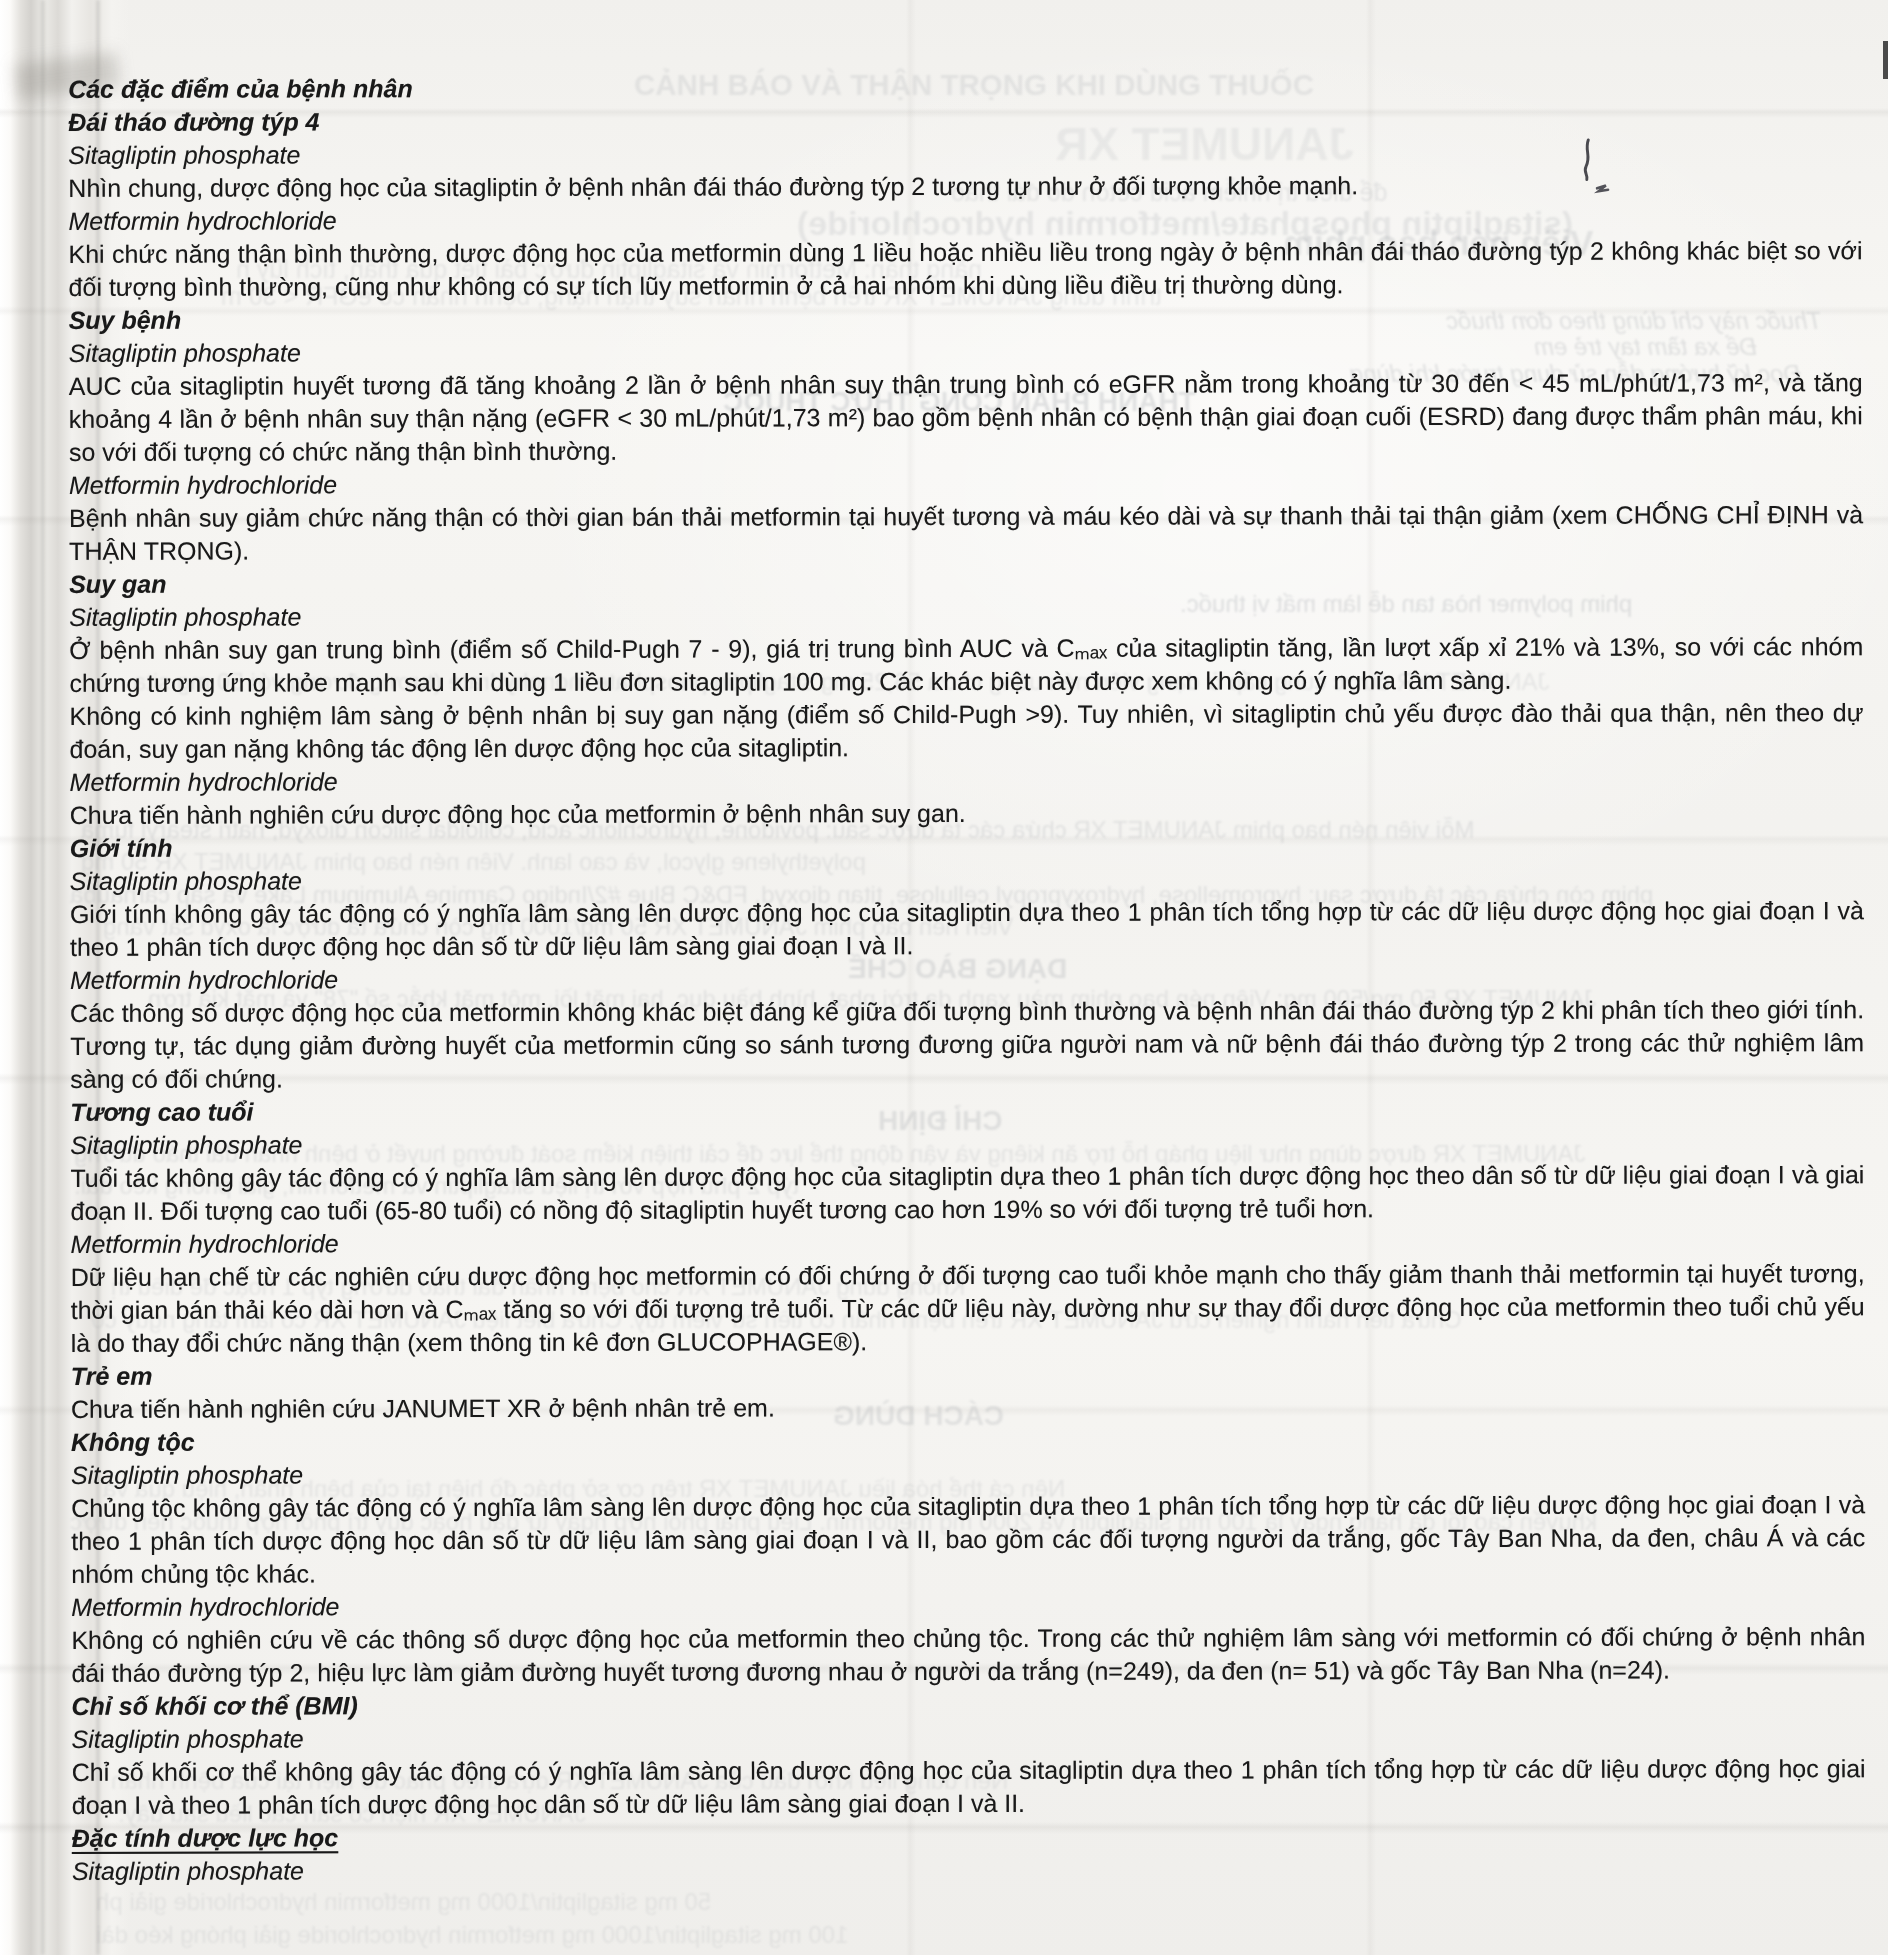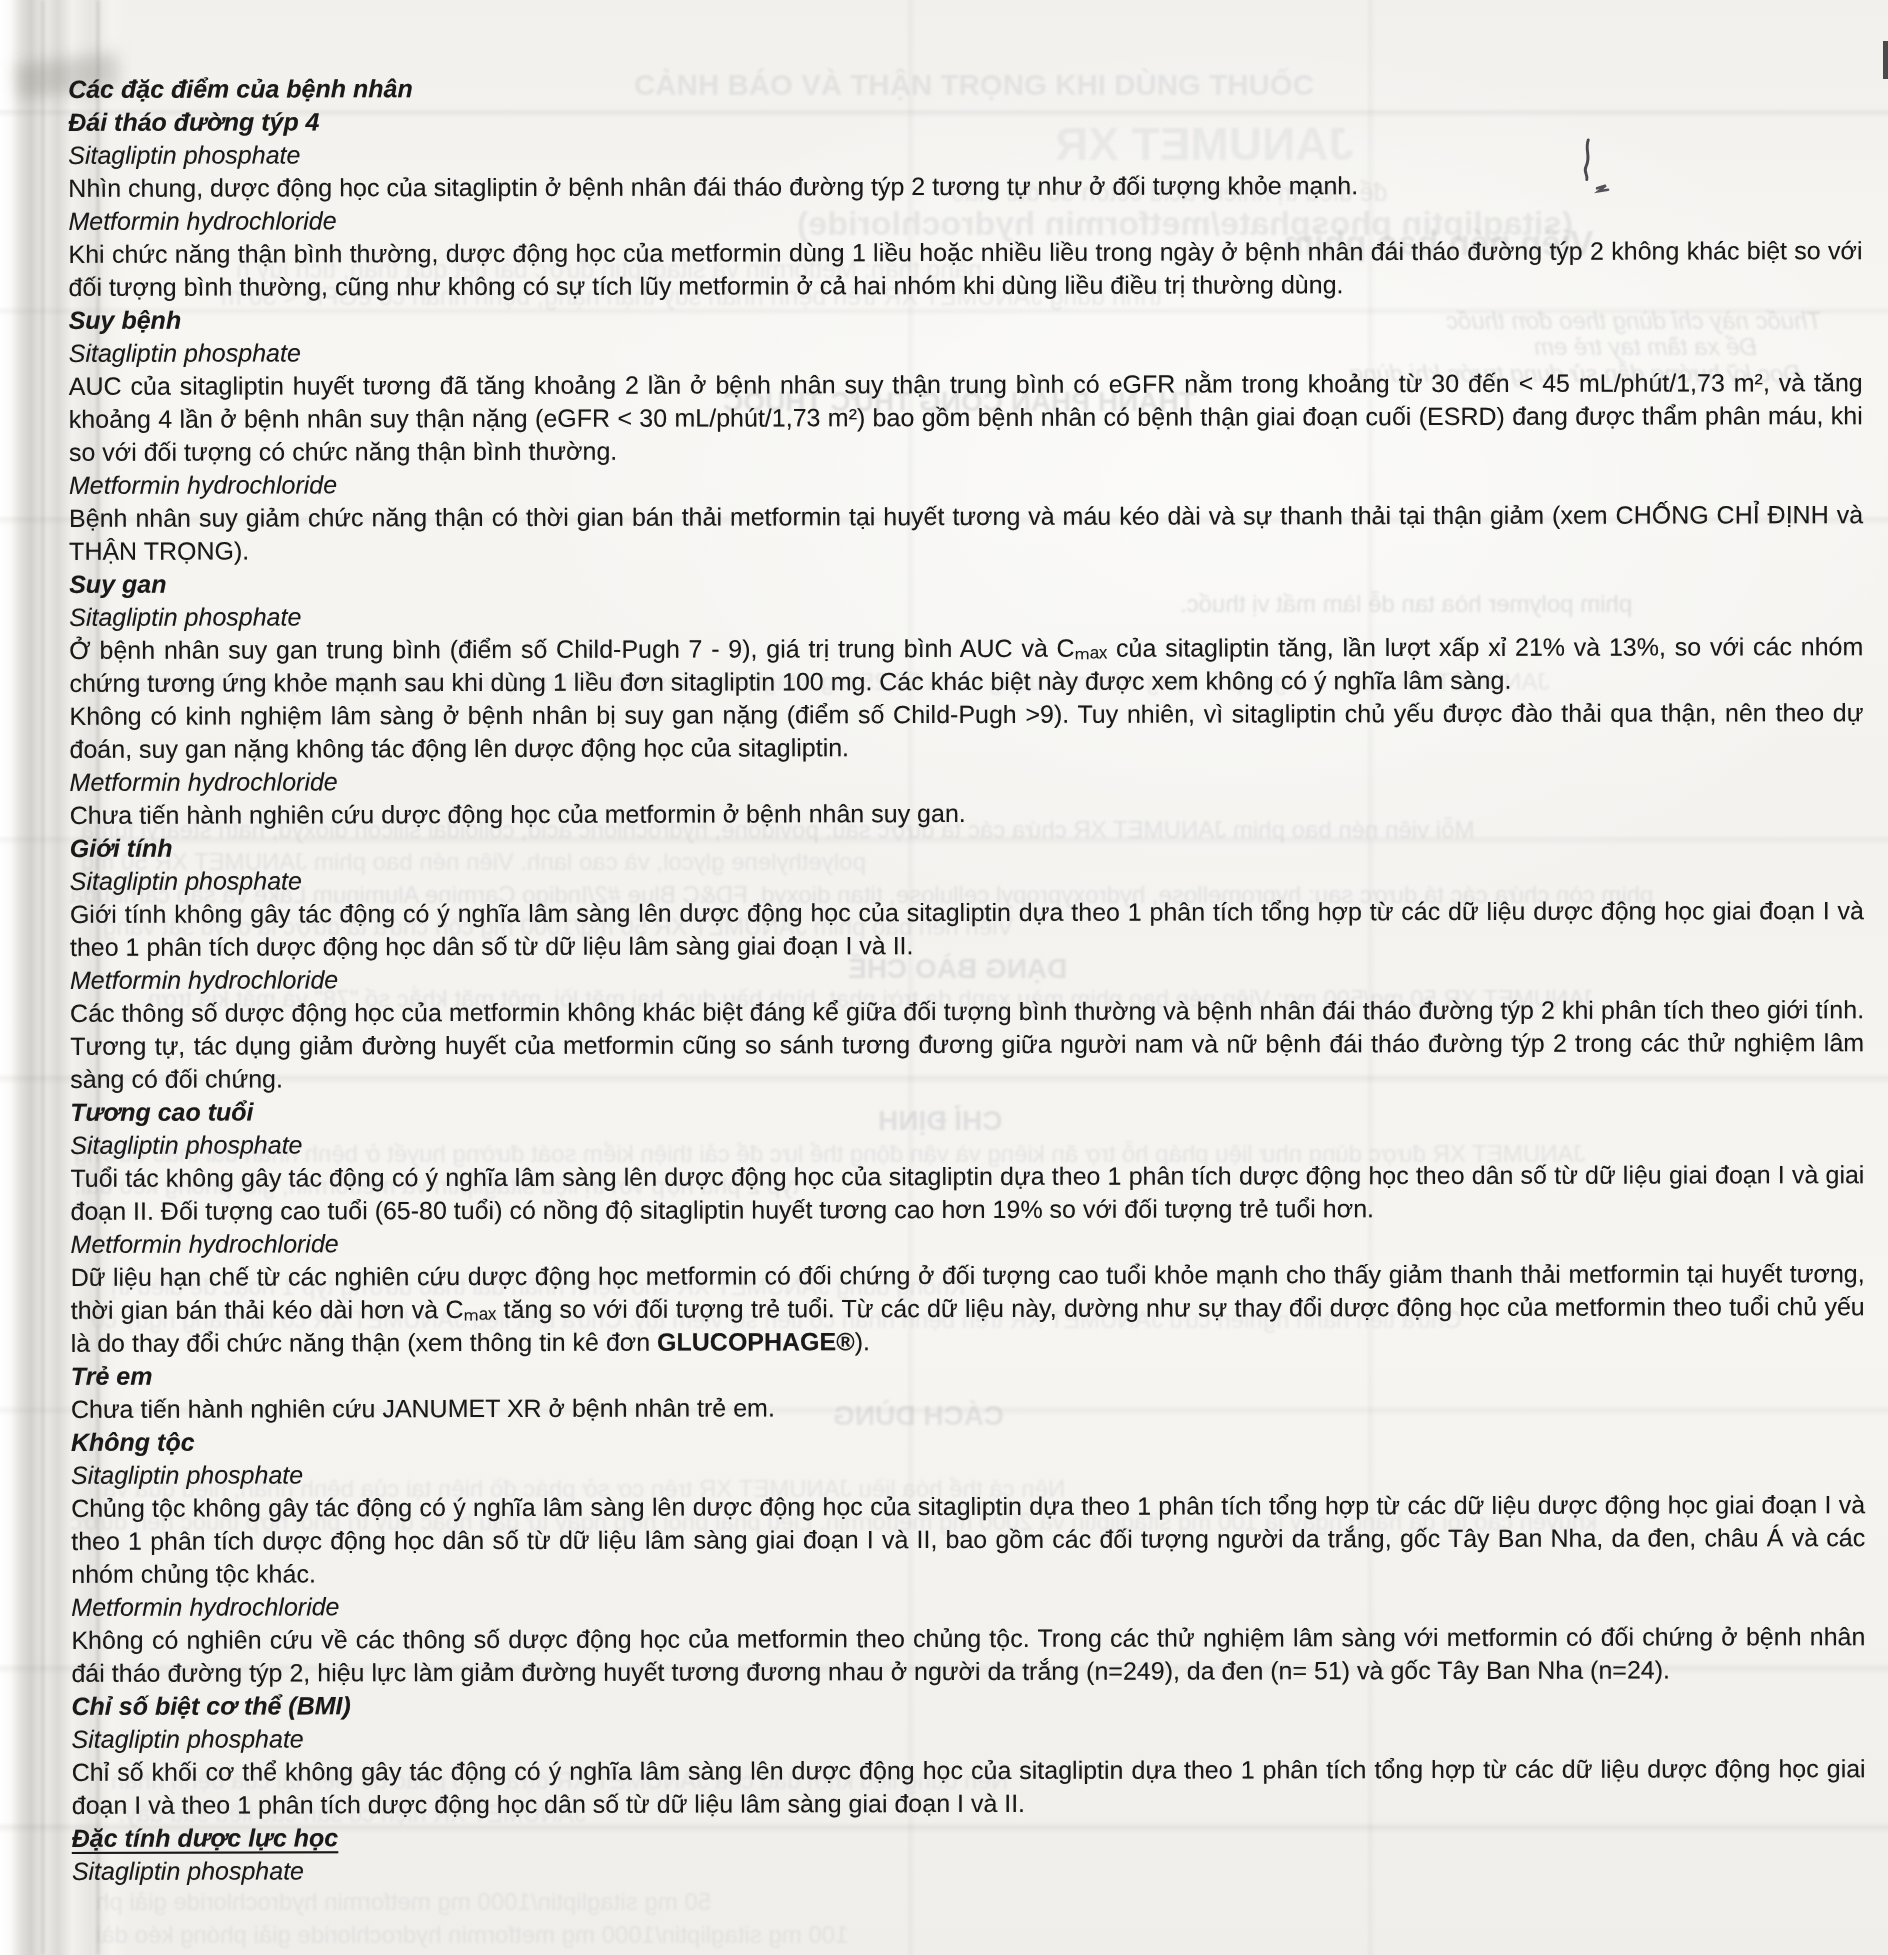--- a/index.html
+++ b/index.html
@@ -48,21 +48,21 @@
   #text-column{
     position:absolute;left:70px;top:71px;width:1794px;z-index:2;
     font-size:25px;line-height:33px;color:#191919;
     text-shadow:0 0 0.7px rgba(20,20,20,0.35);
     transform:rotate(-0.12deg);
   }
   .blk{text-align:justify;margin:0;}
   .heading{font-weight:bold;font-style:italic;}
   .heading_underline{font-weight:bold;font-style:italic;text-decoration:underline;text-decoration-thickness:2.2px;text-underline-offset:5.2px;}
   .subheading{font-style:italic;}
-  .b{font-weight:bold;}
+  .b{font-weight:normal;}
   #ink-mark{position:absolute;left:1578px;top:137px;z-index:3;}
 </style>
 </head>
 <body>
 
 <div class="paper">
   <div class="left-edge"></div>
   <div class="crease-v" style="left:41px"></div>
   <div class="crease-v" style="left:96px"></div>
   <div class="corner-shadow"></div>
@@ -130,21 +130,21 @@
       <div class="blk para"><span>Tuổi tác không gây tác động có ý nghĩa lâm sàng lên dược động học của sitagliptin dựa theo 1 phân tích dược động học theo dân số từ dữ liệu giai đoạn I và giai đoạn II. Đối tượng cao tuổi (65-80 tuổi) có nồng độ sitagliptin huyết tương cao hơn 19% so với đối tượng trẻ tuổi hơn.</span></div>
       <div class="blk subheading"><span>Metformin hydrochloride</span></div>
       <div class="blk para"><span>Dữ liệu hạn chế từ các nghiên cứu dược động học metformin có đối chứng ở đối tượng cao tuổi khỏe mạnh cho thấy giảm thanh thải metformin tại huyết tương, thời gian bán thải kéo dài hơn và Cₘₐₓ tăng so với đối tượng trẻ tuổi. Từ các dữ liệu này, dường như sự thay đổi dược động học của metformin theo tuổi chủ yếu là do thay đổi chức năng thận (xem thông tin kê đơn </span><span class="b">GLUCOPHAGE®</span><span>).</span></div>
       <div class="blk heading"><span>Trẻ em</span></div>
       <div class="blk para"><span>Chưa tiến hành nghiên cứu JANUMET XR ở bệnh nhân trẻ em.</span></div>
       <div class="blk heading"><span>Không tộc</span></div>
       <div class="blk subheading"><span>Sitagliptin phosphate</span></div>
       <div class="blk para"><span>Chủng tộc không gây tác động có ý nghĩa lâm sàng lên dược động học của sitagliptin dựa theo 1 phân tích tổng hợp từ các dữ liệu dược động học giai đoạn I và theo 1 phân tích dược động học dân số từ dữ liệu lâm sàng giai đoạn I và II, bao gồm các đối tượng người da trắng, gốc Tây Ban Nha, da đen, châu Á và các nhóm chủng tộc khác.</span></div>
       <div class="blk subheading"><span>Metformin hydrochloride</span></div>
       <div class="blk para"><span>Không có nghiên cứu về các thông số dược động học của metformin theo chủng tộc. Trong các thử nghiệm lâm sàng với metformin có đối chứng ở bệnh nhân đái tháo đường týp 2, hiệu lực làm giảm đường huyết tương đương nhau ở người da trắng (n=249), da đen (n= 51) và gốc Tây Ban Nha (n=24).</span></div>
-      <div class="blk heading"><span>Chỉ số biệt cơ thể (BMI)</span></div>
+      <div class="blk heading"><span>Chỉ số khối cơ thể (BMI)</span></div>
       <div class="blk subheading"><span>Sitagliptin phosphate</span></div>
       <div class="blk para"><span>Chỉ số khối cơ thể không gây tác động có ý nghĩa lâm sàng lên dược động học của sitagliptin dựa theo 1 phân tích tổng hợp từ các dữ liệu dược động học giai đoạn I và theo 1 phân tích dược động học dân số từ dữ liệu lâm sàng giai đoạn I và II.</span></div>
       <div class="blk heading_underline"><span>Đặc tính dược lực học</span></div>
       <div class="blk subheading"><span>Sitagliptin phosphate</span></div>
     </div>
 
   <svg id="ink-mark" width="44" height="66" viewBox="0 0 60 90">
     <path d="M14,4 C9,18 18,26 11,40 C7,48 14,52 12,58" fill="none" stroke="#2b2b33" stroke-width="4" stroke-linecap="round" opacity="0.85"></path>
     <path d="M26,70 l12,-4 l-10,8 l13,-2" fill="none" stroke="#2b2b33" stroke-width="3.5" stroke-linecap="round" opacity="0.8"></path>
   </svg>

